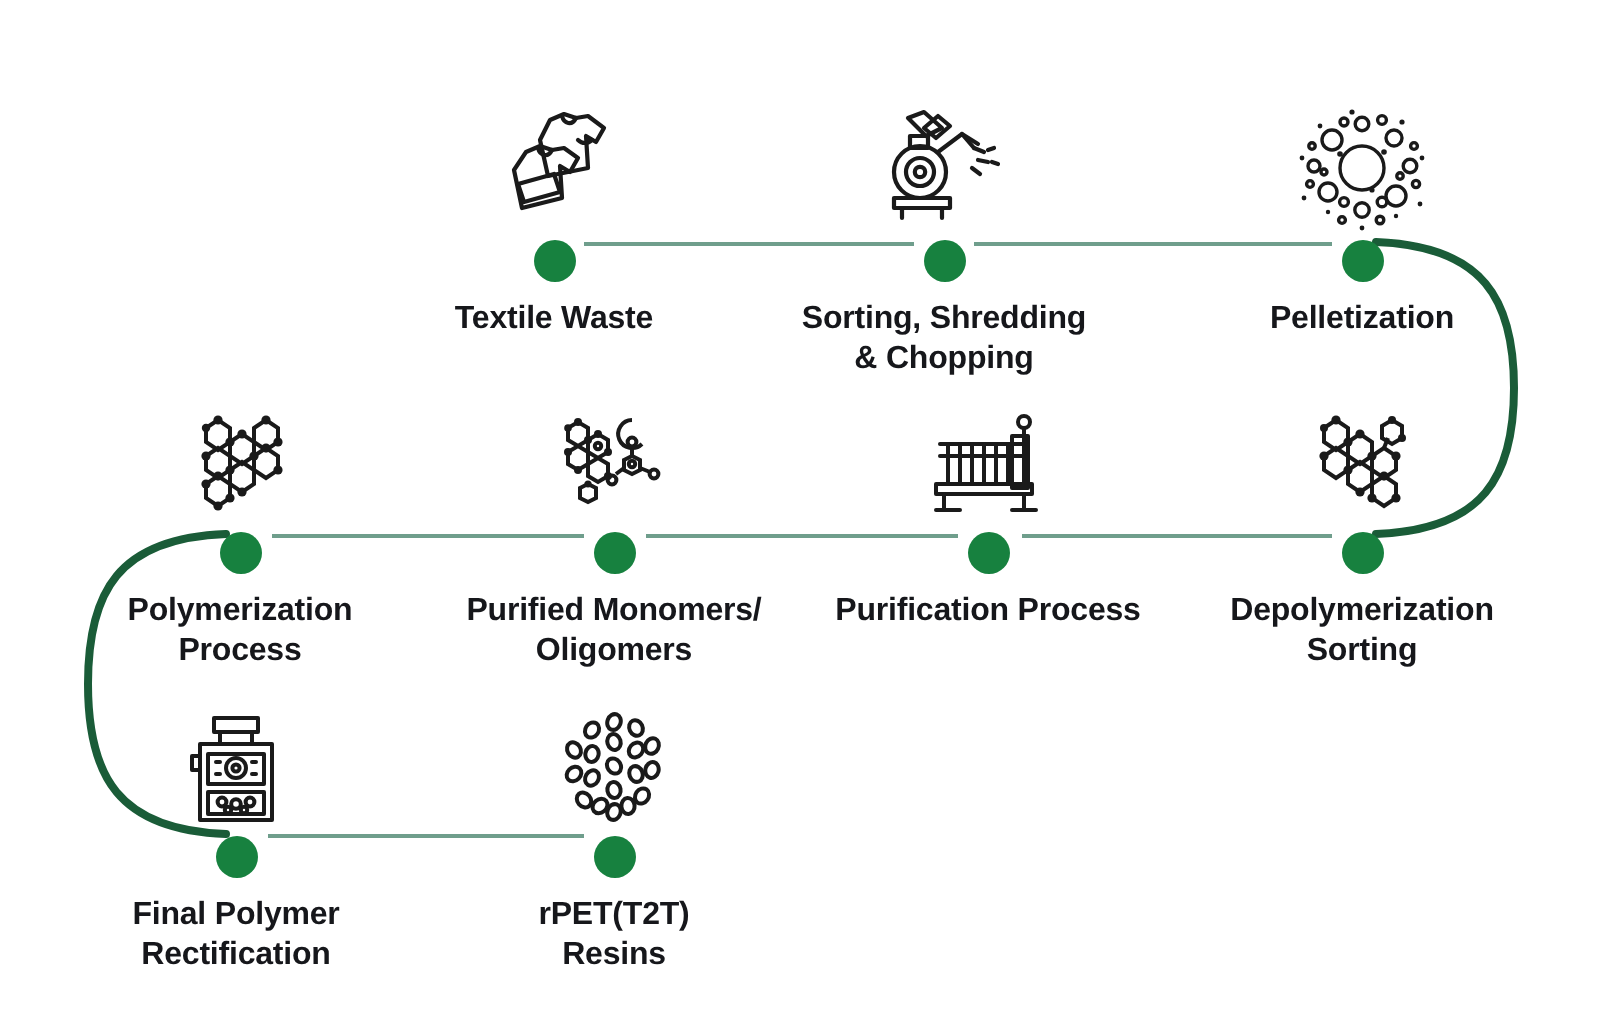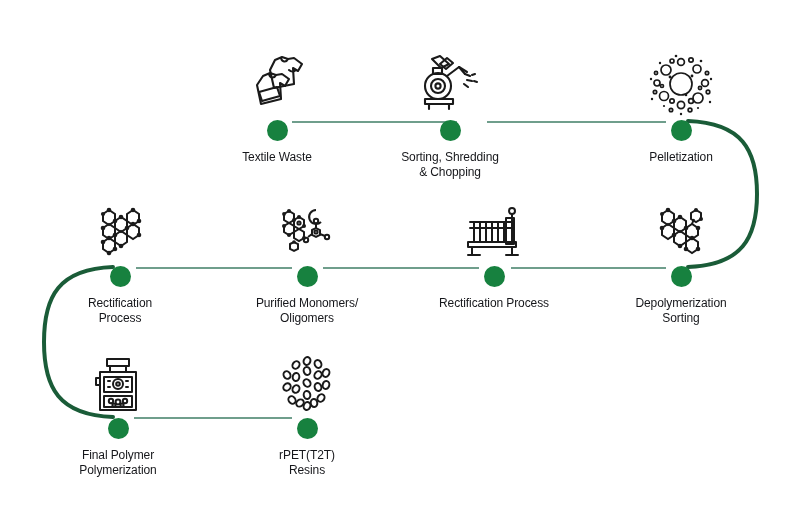--- a/index.html
+++ b/index.html
@@ -31,22 +31,22 @@
   }
   .node .icon-wrap svg{display:block;}
   .node .dot{
     width:21px;height:21px;
     border-radius:50%;
     background:#17813f;
     margin:0 auto;
   }
   .node .label{
     margin-top:9px;
-    font-size:12px;
-    font-weight:normal;
+    font-size:16px;
+    font-weight:bold;
     line-height:1.22;
     color:#16171b;
     letter-spacing:-0.1px;
     white-space:pre-line;
   }
   .node .sublabel{
     font-size:11.6px;
     font-weight:bold;
     line-height:1.2;
     color:#16171b;
@@ -91,21 +91,21 @@
           <path d="M18 22 l7 -3 6 2 6 -1 7 5 -4 7 -5 -3 1 16 -20 5 -4 -19 z"></path>
           <path d="M24 20 c1 4 5 5 7 1"></path>
           <path d="M14 38 l18 -5 3 9 -18 5 z"></path>
         </g>
       </svg>
     </div>
     <div class="dot"></div>
     <div class="label">Textile Waste</div>
   </div>
 
-  <div class="node" style="left:450px;top:46px;">
+  <div class="node" style="left:472px;top:46px;">
     <div class="icon-wrap">
       <svg width="62" height="62" viewBox="0 0 62 62">
         <g fill="none" stroke="#1a1a1a" stroke-width="2.1" stroke-linejoin="round" stroke-linecap="round">
           <path d="M13 5 l8 -3 9 8 -8 4 z"></path>
           <path d="M21 10 l7 -6 6 5 -7 6 z"></path>
           <path d="M14 14 l9 0 0 6 -9 0 z"></path>
           <circle cx="19" cy="32" r="13"></circle>
           <circle cx="19" cy="32" r="7"></circle>
           <circle cx="19" cy="32" r="2.6"></circle>
           <path d="M28 22 l12 -9 6 7"></path>
@@ -214,21 +214,21 @@
           <path d="M8 22 l42 0"></path>
           <path d="M12 16 l0 20 M18 16 l0 20 M24 16 l0 20 M30 16 l0 20 M36 16 l0 20 M42 16 l0 20"></path>
           <path d="M6 36 l48 0 0 5 -48 0 z"></path>
           <path d="M10 41 l0 8 M50 41 l0 8"></path>
           <path d="M6 49 l12 0 M44 49 l12 0"></path>
           <path d="M44 12 l8 0 0 26 -8 0 z"></path>
         </g>
       </svg>
     </div>
     <div class="dot"></div>
-    <div class="label">Rectification Process</div>
+    <div class="label">Purification Process</div>
   </div>
 
   <div class="node" style="left:307px;top:192px;">
     <div class="icon-wrap">
       <svg width="62" height="58" viewBox="0 0 62 58">
         <g fill="none" stroke="#1a1a1a" stroke-width="2">
           <path d="M8 10 l5 -3 5 3 0 6 -5 3 -5 -3 z"></path>
           <path d="M18 16 l5 -3 5 3 0 6 -5 3 -5 -3 z"></path>
           <path d="M8 22 l5 -3 5 3 0 6 -5 3 -5 -3 z"></path>
           <path d="M18 28 l5 -3 5 3 0 6 -5 3 -5 -3 z"></path>
@@ -286,21 +286,21 @@
           <circle cx="42" cy="4" r="2.3"></circle>
             <circle cx="48" cy="15" r="2.3"></circle>
           <circle cx="12" cy="36" r="2.3"></circle>
             <circle cx="24" cy="43" r="2.3"></circle>
           <circle cx="18" cy="47" r="2.3"></circle>
             <circle cx="12" cy="8" r="2.1"></circle>
         </g>
       </svg>
     </div>
     <div class="dot"></div>
-    <div class="label">Rectification
+    <div class="label">Polymerization
 Process</div>
   </div>
 
   <div class="node" style="left:118px;top:344px;">
     <div class="icon-wrap">
       <svg width="50" height="58" viewBox="0 0 50 58">
         <g fill="none" stroke="#1a1a1a" stroke-width="2" stroke-linejoin="round" stroke-linecap="round">
           <path d="M14 3 l22 0 0 7 -22 0 z"></path>
           <path d="M17 10 l16 0 0 6 -16 0 z"></path>
           <path d="M7 16 l36 0 0 38 -36 0 z"></path>
@@ -313,21 +313,21 @@
           <circle cx="18" cy="45" r="2.2"></circle>
           <circle cx="25" cy="46" r="2.4"></circle>
           <circle cx="32" cy="45" r="2.2"></circle>
           <circle cx="21" cy="49" r="1.6"></circle>
           <circle cx="29" cy="49" r="1.6"></circle>
         </g>
       </svg>
     </div>
     <div class="dot"></div>
     <div class="label">Final Polymer
-Polymerization</div>
+Rectification</div>
   </div>
 
   <div class="node" style="left:307px;top:344px;text-align:center;">
     <div class="icon-wrap">
       <svg width="58" height="58" viewBox="0 0 58 58">
         <g fill="none" stroke="#1a1a1a" stroke-width="2">
           <ellipse cx="29" cy="5" rx="3.3" ry="4" transform="rotate(20 29 5)"></ellipse>
           <ellipse cx="40" cy="8" rx="3.3" ry="4" transform="rotate(-25 40 8)"></ellipse>
           <ellipse cx="18" cy="9" rx="3.3" ry="4" transform="rotate(35 18 9)"></ellipse>
           <ellipse cx="29" cy="15" rx="3.3" ry="4" transform="rotate(-15 29 15)"></ellipse>

